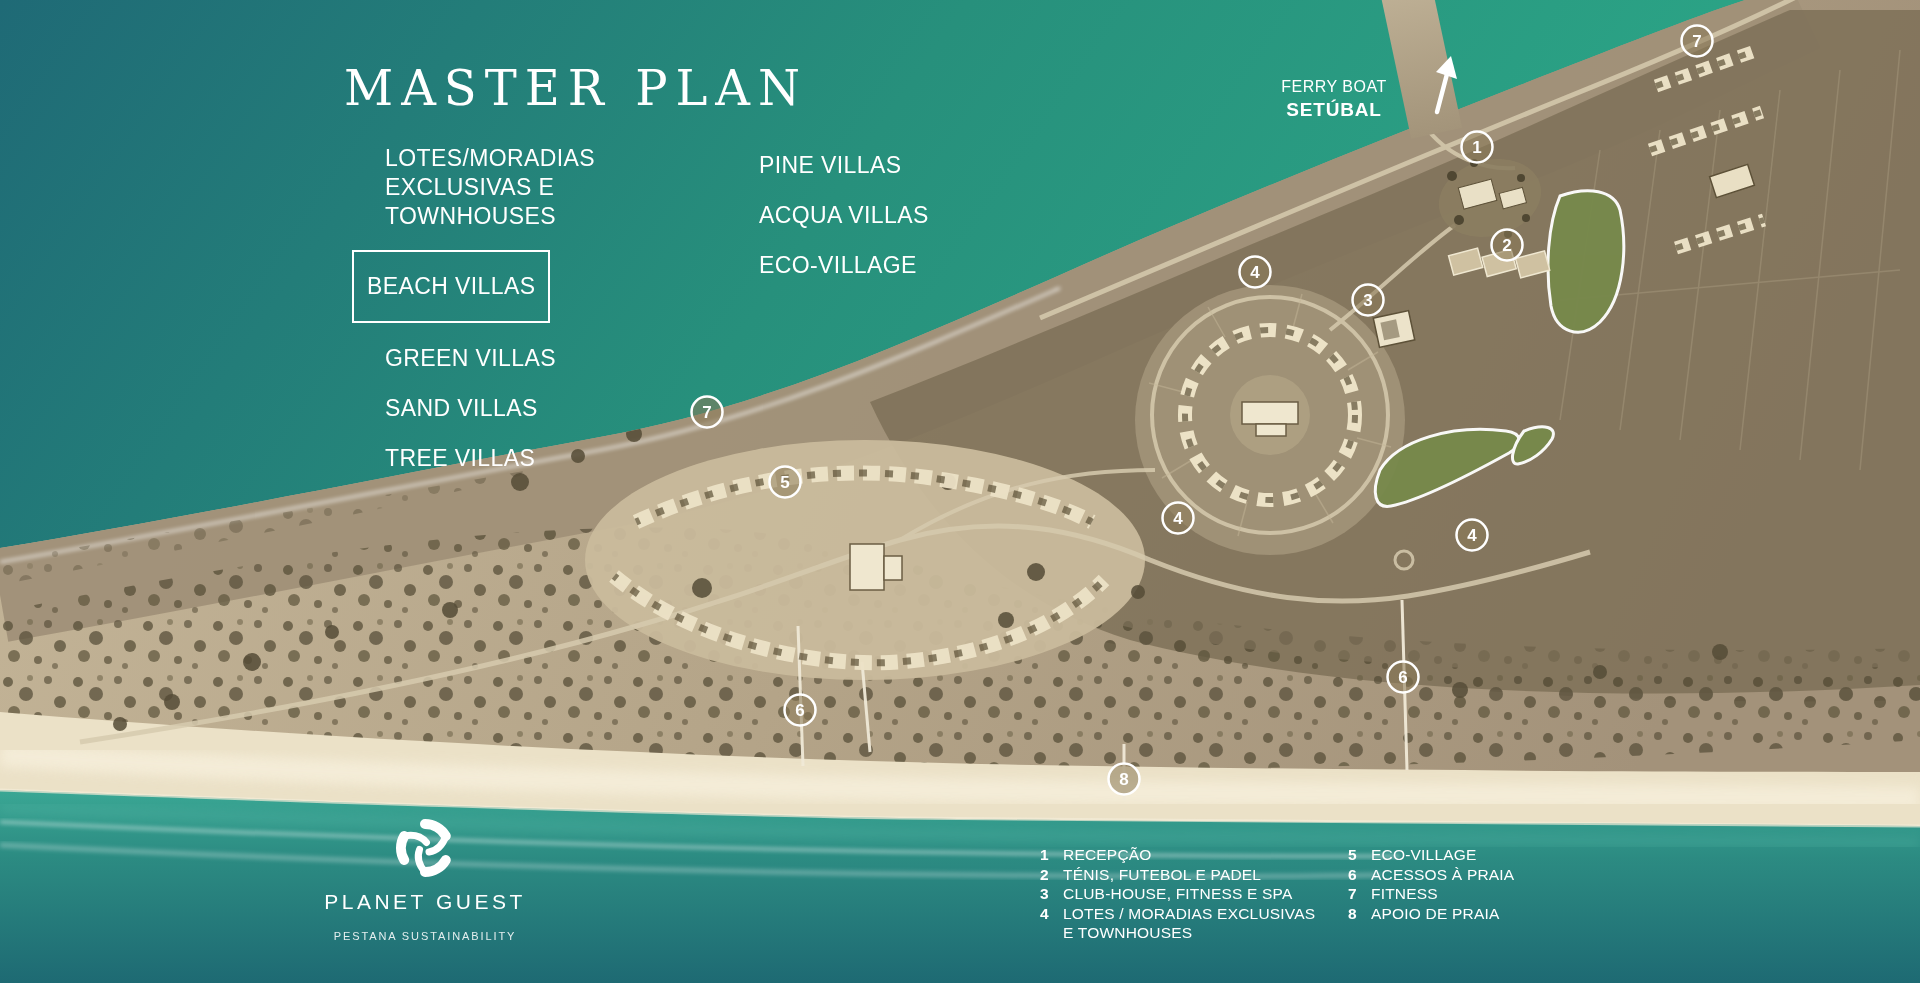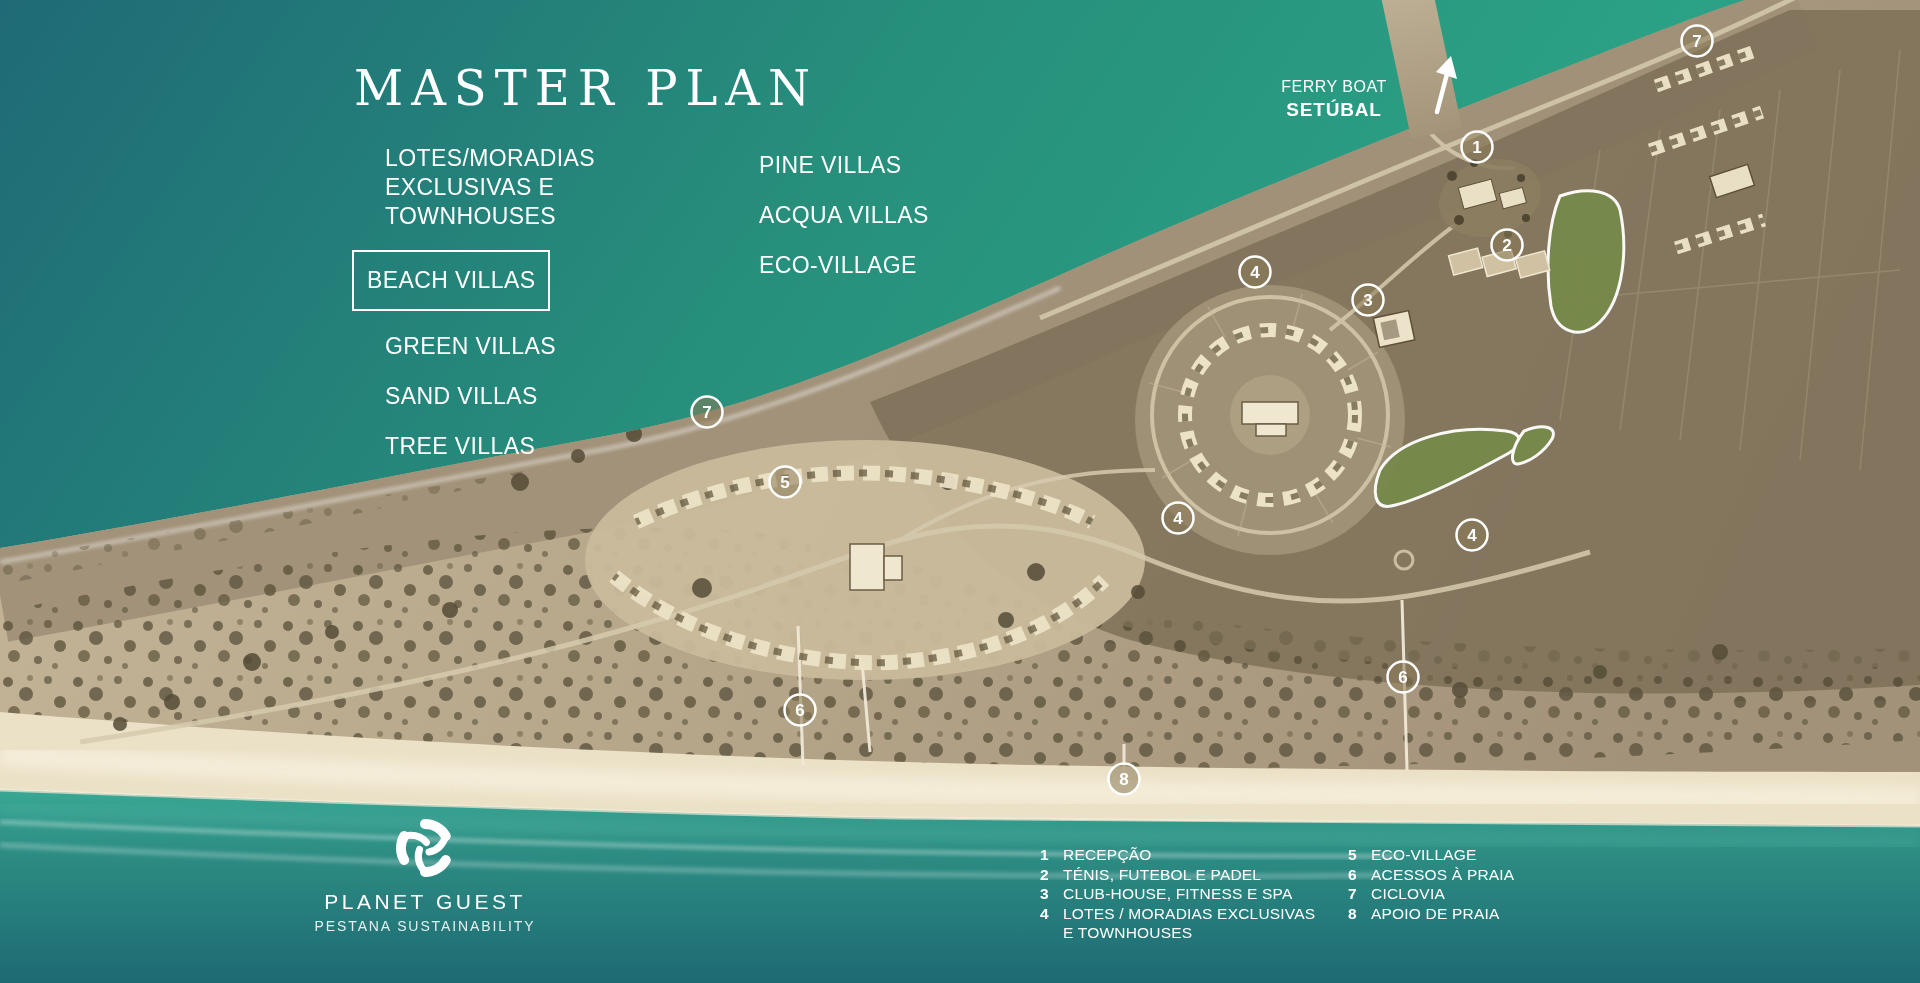--- a/index.html
+++ b/index.html
@@ -1,45 +1,45 @@
 <!DOCTYPE html>
 <html><head>
 <meta charset="utf-8">
 <style>
   html,body{margin:0;padding:0;background:#0d3a40;}
   .stage{position:relative;width:1920px;height:983px;overflow:hidden;
          font-family:"Liberation Sans",sans-serif;color:#fff;}
   svg.map{position:absolute;left:0;top:0;}
 
-  .title{position:absolute;left:354px;top:60px;font-family:"DejaVu Serif",serif;
+  .title{position:absolute;left:344px;top:60px;font-family:"DejaVu Serif",serif;
          font-size:48px;letter-spacing:8px;font-weight:400;color:#fff;}
 
   .menu{position:absolute;font-size:23px;letter-spacing:.4px;line-height:29px;}
   .menu-col1{left:367px;top:144px;width:352px;}
   .menu-col2{left:741px;top:151px;}
   .menu-item{margin-bottom:21px;white-space:nowrap;cursor:pointer;margin-left:18px;}
   .menu-item.wrap{white-space:normal;margin-bottom:19px;}
-  .menu-item.selected{display:inline-block;border:2px solid #fff;padding:14px 13px;
+  .menu-item.selected{display:inline-block;border:2px solid #fff;padding:20px 13px;
                       margin-left:-15px;}
 
   .ferry{position:absolute;left:1252px;top:78px;width:164px;text-align:center;}
   .ferry-line1{font-size:16px;letter-spacing:.5px;}
   .ferry-line2{font-size:19px;font-weight:bold;letter-spacing:.8px;margin-top:3px;}
 
   .legend{position:absolute;left:1040px;top:845px;font-size:15.5px;letter-spacing:.2px;}
   .legend-col{position:absolute;top:0;}
   .legend-col.c1{left:0;}
   .legend-col.c2{left:308px;}
   .legend-row{line-height:19.5px;white-space:nowrap;}
   .legend-row .num{display:inline-block;width:23px;font-weight:bold;}
   .legend-row .lab2{padding-left:23px;text-align:center;}
 
   .logo{position:absolute;left:308px;top:818px;width:234px;text-align:center;}
   .logo-name{font-size:21px;letter-spacing:3.5px;margin-top:6px;}
-  .logo-tag{font-size:14px;letter-spacing:1.9px;opacity:.88;margin-top:4px;}
+  .logo-tag{font-size:11px;letter-spacing:1.9px;opacity:.88;margin-top:16px;}
 </style>
 </head>
 <body>
 
 <div class="stage">
 
   <svg class="map" width="1920" height="983" viewBox="0 0 1920 983" aria-hidden="true">
     <defs>
       <linearGradient id="seaTop" x1="0" y1="0" x2="1" y2="0.35">
         <stop offset="0" stop-color="#1f6a76"></stop>
@@ -314,21 +314,21 @@
     <div class="legend-col c1" id="legend-col1">
         <div class="legend-row"><span class="num">1</span><span>RECEPÇÃO</span></div>
         <div class="legend-row"><span class="num">2</span><span>TÉNIS, FUTEBOL E PADEL</span></div>
         <div class="legend-row"><span class="num">3</span><span>CLUB-HOUSE, FITNESS E SPA</span></div>
         <div class="legend-row"><span class="num">4</span><span>LOTES / MORADIAS EXCLUSIVAS</span></div>
         <div class="legend-row"><span class="lab2">E TOWNHOUSES</span></div>
       </div>
     <div class="legend-col c2" id="legend-col2">
         <div class="legend-row"><span class="num">5</span><span>ECO-VILLAGE</span></div>
         <div class="legend-row"><span class="num">6</span><span>ACESSOS À PRAIA</span></div>
-        <div class="legend-row"><span class="num">7</span><span>CICLOVIA</span></div>
+        <div class="legend-row"><span class="num">7</span><span>FITNESS</span></div>
         <div class="legend-row"><span class="num">8</span><span>APOIO DE PRAIA</span></div>
       </div>
   </div>
 
   <div class="logo">
     <svg width="66" height="62" viewBox="0 0 66 62">
       <g transform="translate(33,30)" stroke="#ffffff" fill="none" stroke-linecap="round">
         <g>
           <path d="M0,-24 A24,24 0 0 1 20.8,-12" stroke-width="10"></path>
           <path d="M20.8,-12 Q16,2 4,4" stroke-width="7"></path>

